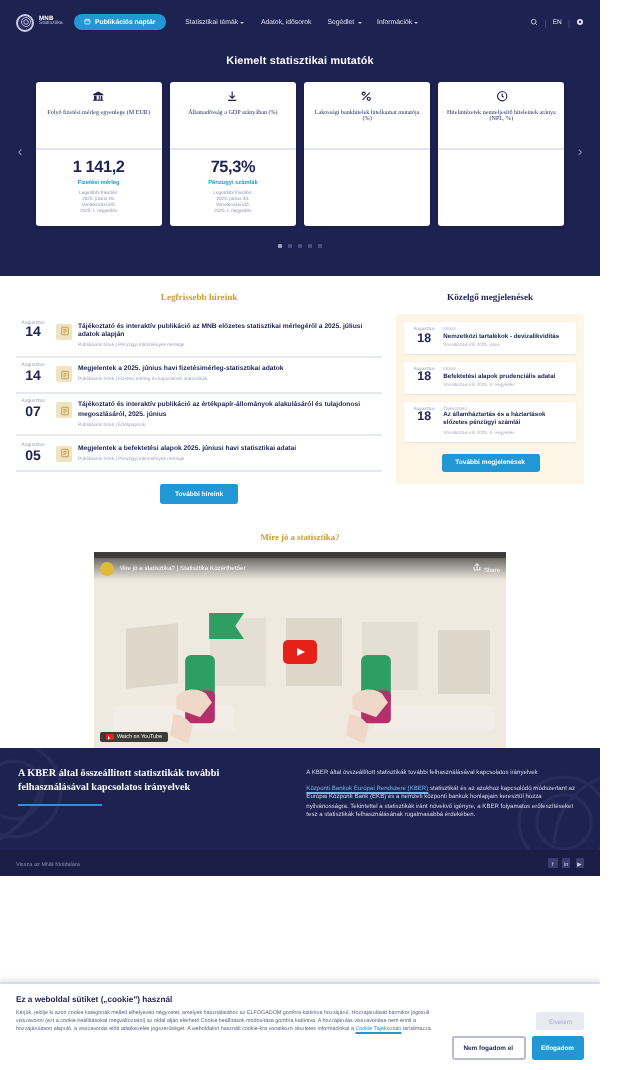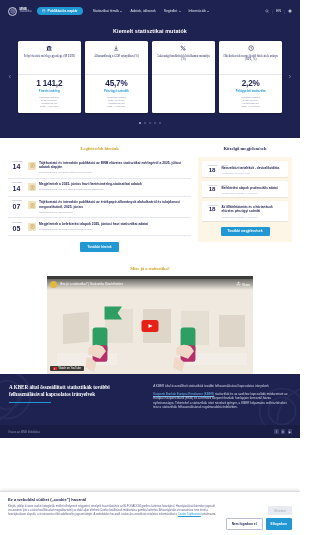--- a/index.html
+++ b/index.html
@@ -296,21 +296,21 @@
         <div class="stat-card">
           <div class="sc-top">
             <div class="sc-icon">
               <svg viewBox="0 0 24 24" fill="none" stroke="#1e2251" stroke-width="2.2">
                   <path d="M12 3v12M7 11l5 5 5-5M4 20h16"></path>
                 </svg>
             </div>
             <div class="sc-label">Államadósság a GDP arányában (%)</div>
           </div>
           <div class="sc-bot">
-            <div class="sc-value">45,7%</div>
+            <div class="sc-value">75,3%</div>
             <div class="sc-sub">Pénzügyi számlák</div>
             <div class="sc-meta">
               <div>Legutóbbi frissítés:</div>
               <div>2025. június 30.</div>
               <div>Vonatkozási idő:</div>
               <div>2025. I. negyedév</div>
             </div>
           </div>
         </div>
 
@@ -329,30 +329,20 @@
 
         <div class="stat-card">
           <div class="sc-top">
             <div class="sc-icon">
               <svg viewBox="0 0 24 24" fill="none" stroke="#1e2251" stroke-width="2.2">
                   <circle cx="12" cy="12" r="9"></circle>
                   <path d="M12 7v5l3 2"></path>
                 </svg>
             </div>
             <div class="sc-label">Hitelintézetek nemteljesítő hiteleinek aránya (NPL, %)</div>
-          </div>
-          <div class="sc-bot">
-            <div class="sc-value">2,2%</div>
-            <div class="sc-sub">Felügyeleti statisztika</div>
-            <div class="sc-meta">
-              <div>Legutóbbi frissítés:</div>
-              <div>2025. június 5.</div>
-              <div>Vonatkozási idő:</div>
-              <div>2025. I. negyedév</div>
-            </div>
           </div>
         </div>
 
       </div>
 
       <div class="car-arrow">›</div>
     </div>
 
     <div class="dots">
       <span class="dot active"></span>

